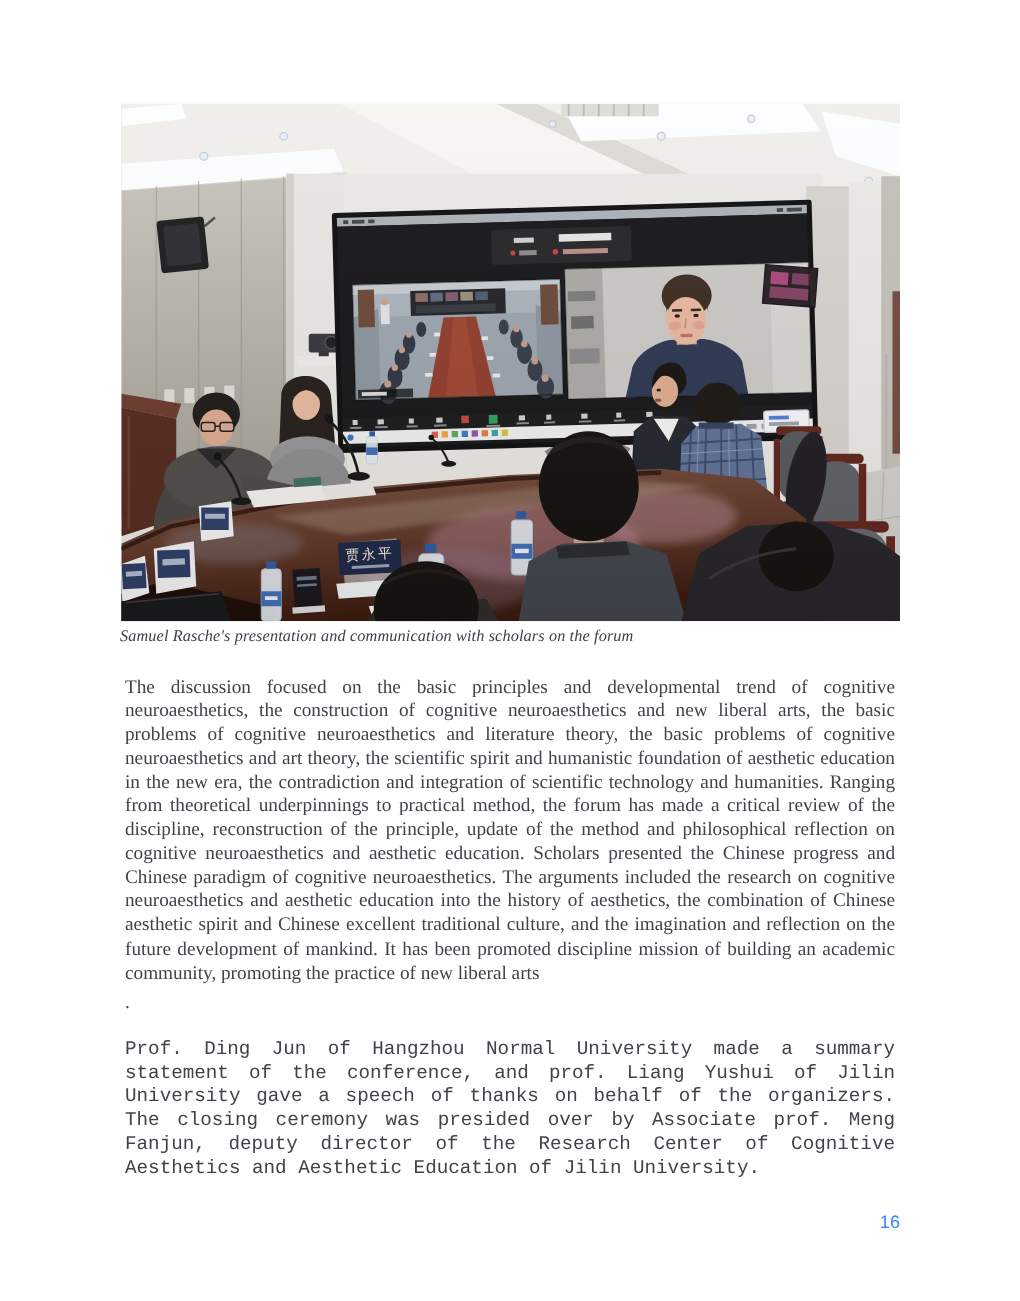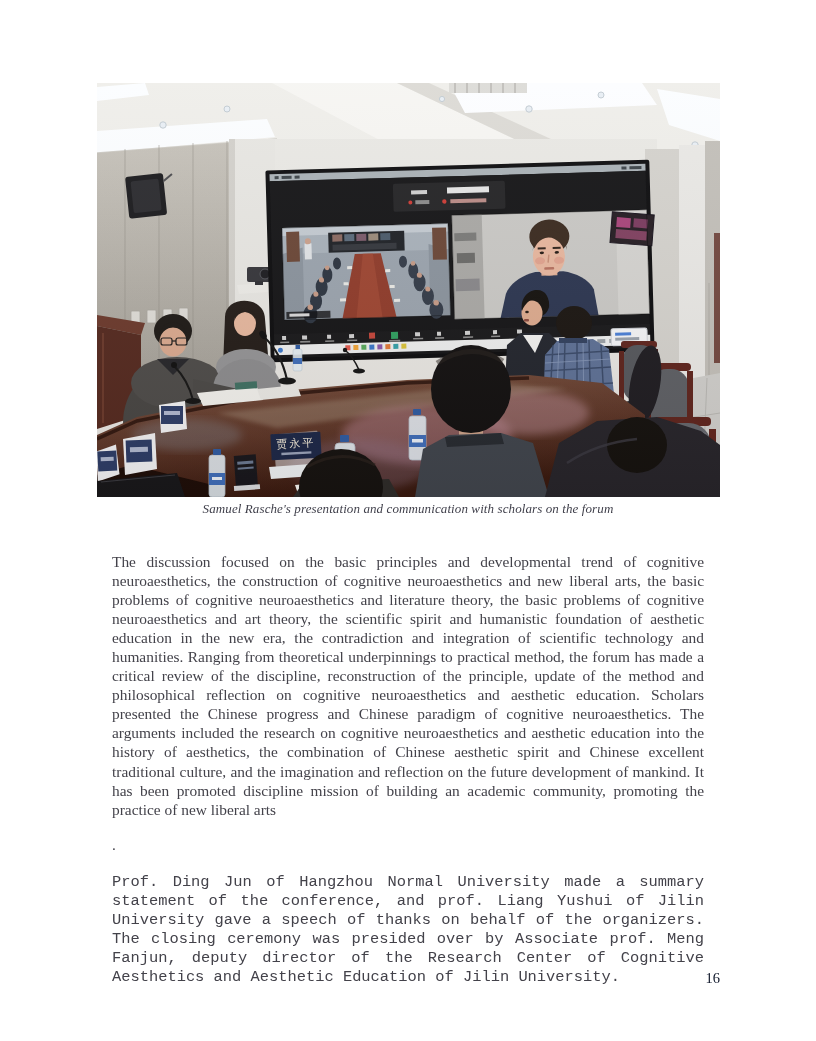--- a/index.html
+++ b/index.html
@@ -10,34 +10,34 @@
     font-family:"Liberation Serif",serif;
     overflow:hidden;
   }
   .photo-wrap{
     position:absolute;left:97px;top:83px;width:623px;height:414px;
     overflow:hidden;background:#e8e6e2;
   }
   .photo-wrap svg{display:block;width:623px;height:414px;}
   .caption{
     position:absolute;left:96px;top:501px;width:624px;
-    text-align:center;font-style:italic;font-size:13px;line-height:16px;
+    font-style:italic;font-size:13px;line-height:16px;
     color:#3f3f4a;letter-spacing:.1px;
   }
   .body-text{
     position:absolute;left:96px;top:536px;width:624px;
     font-size:15.4px;line-height:19.05px;color:#43424a;
   }
-  .body-text p{margin:16px;text-align:justify;}
+  .body-text p{margin:4px;text-align:justify;}
   .period-line{text-align:left !important;}
   .para2{margin-top:19px !important;font-family:Liberation Mono, monospace;}
   .page-number{
     position:absolute;left:96px;top:970px;width:624px;
-    text-align:right;font-family:Liberation Serif, serif;
-    font-size:14.5px;color:#0f172a;
+    text-align:right;font-family:Liberation Sans, sans-serif;
+    font-size:14.5px;color:#3b82f6;
   }
 </style>
 </head>
 <body>
 
 <div class="page">
 
   <div class="photo-wrap">
   <svg viewBox="0 0 623 414" xmlns="http://www.w3.org/2000/svg">
     <defs>

